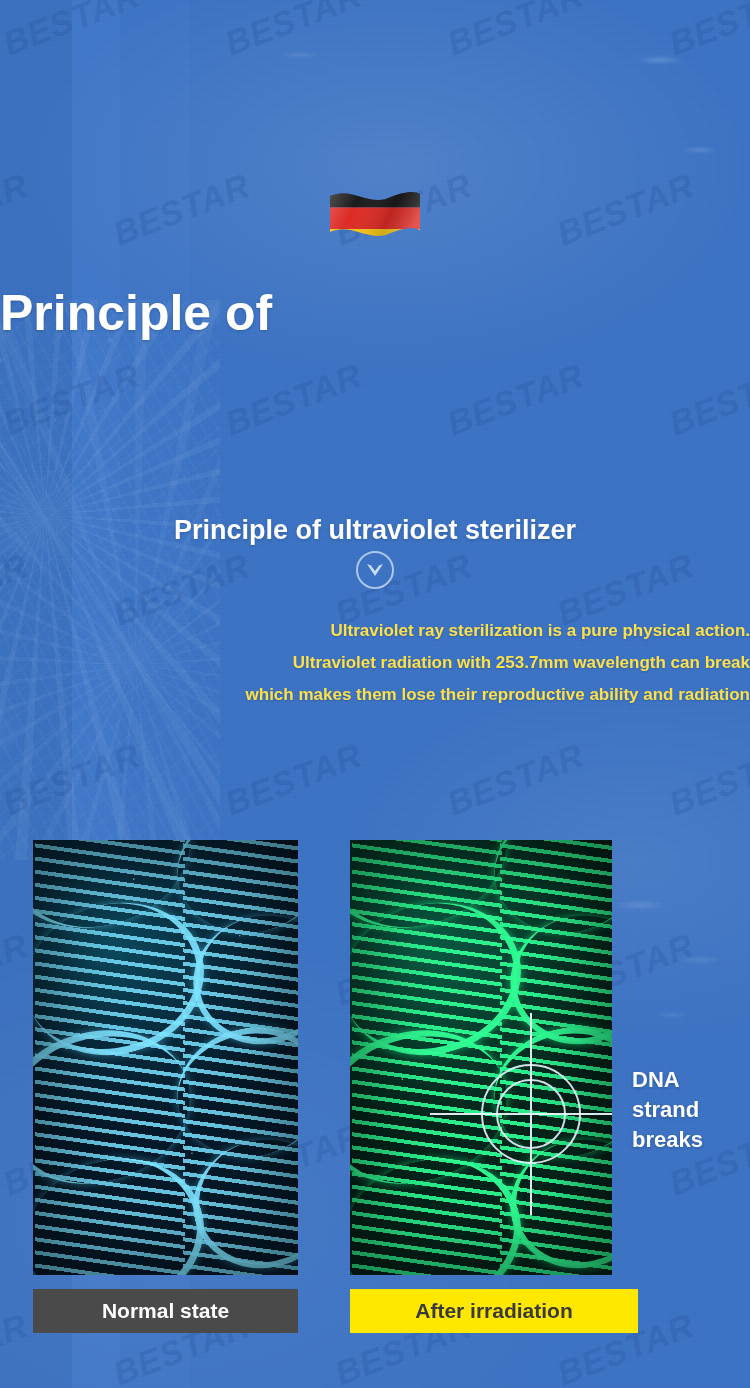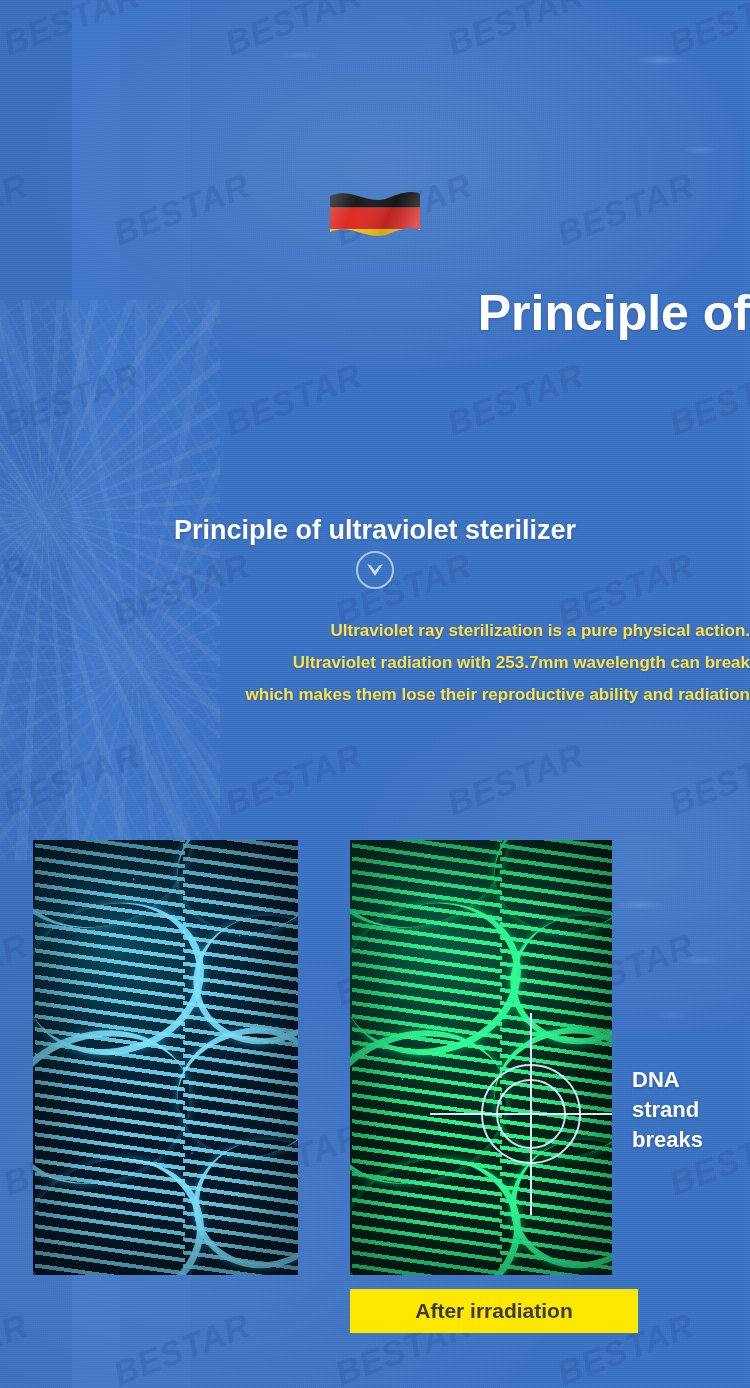--- a/index.html
+++ b/index.html
@@ -86,21 +86,21 @@
   }
 
   
   #content { position:relative; width:750px; height:1388px; }
 
   .flag { position:absolute; left:0; right:0; top:186px; text-align:center; }
   .flag-svg { display:inline-block; vertical-align:middle; }
 
   .title {
     position:absolute; left:0; right:0; top:268px;
-    text-align:right;
+    text-align:left;
     color:#ffffff;
     font-size:50px;
     font-weight:bold;
     line-height:90px;
     text-shadow:0 1px 3px rgba(10,40,90,.28);
   }
 
   .subtitle {
     position:absolute; left:0; right:0; top:487px;
     text-align:center;
@@ -363,15 +363,16 @@
       </div>
     </div>
   </div>
 
   <div class="annotation">
     <div>DNA</div>
     <div>strand</div>
     <div>breaks</div>
   </div>
 
+  <div class="caption caption-normal">Normal state</div>
   <div class="caption caption-after">After irradiation</div>
 
 </div>
 
 </body></html>

